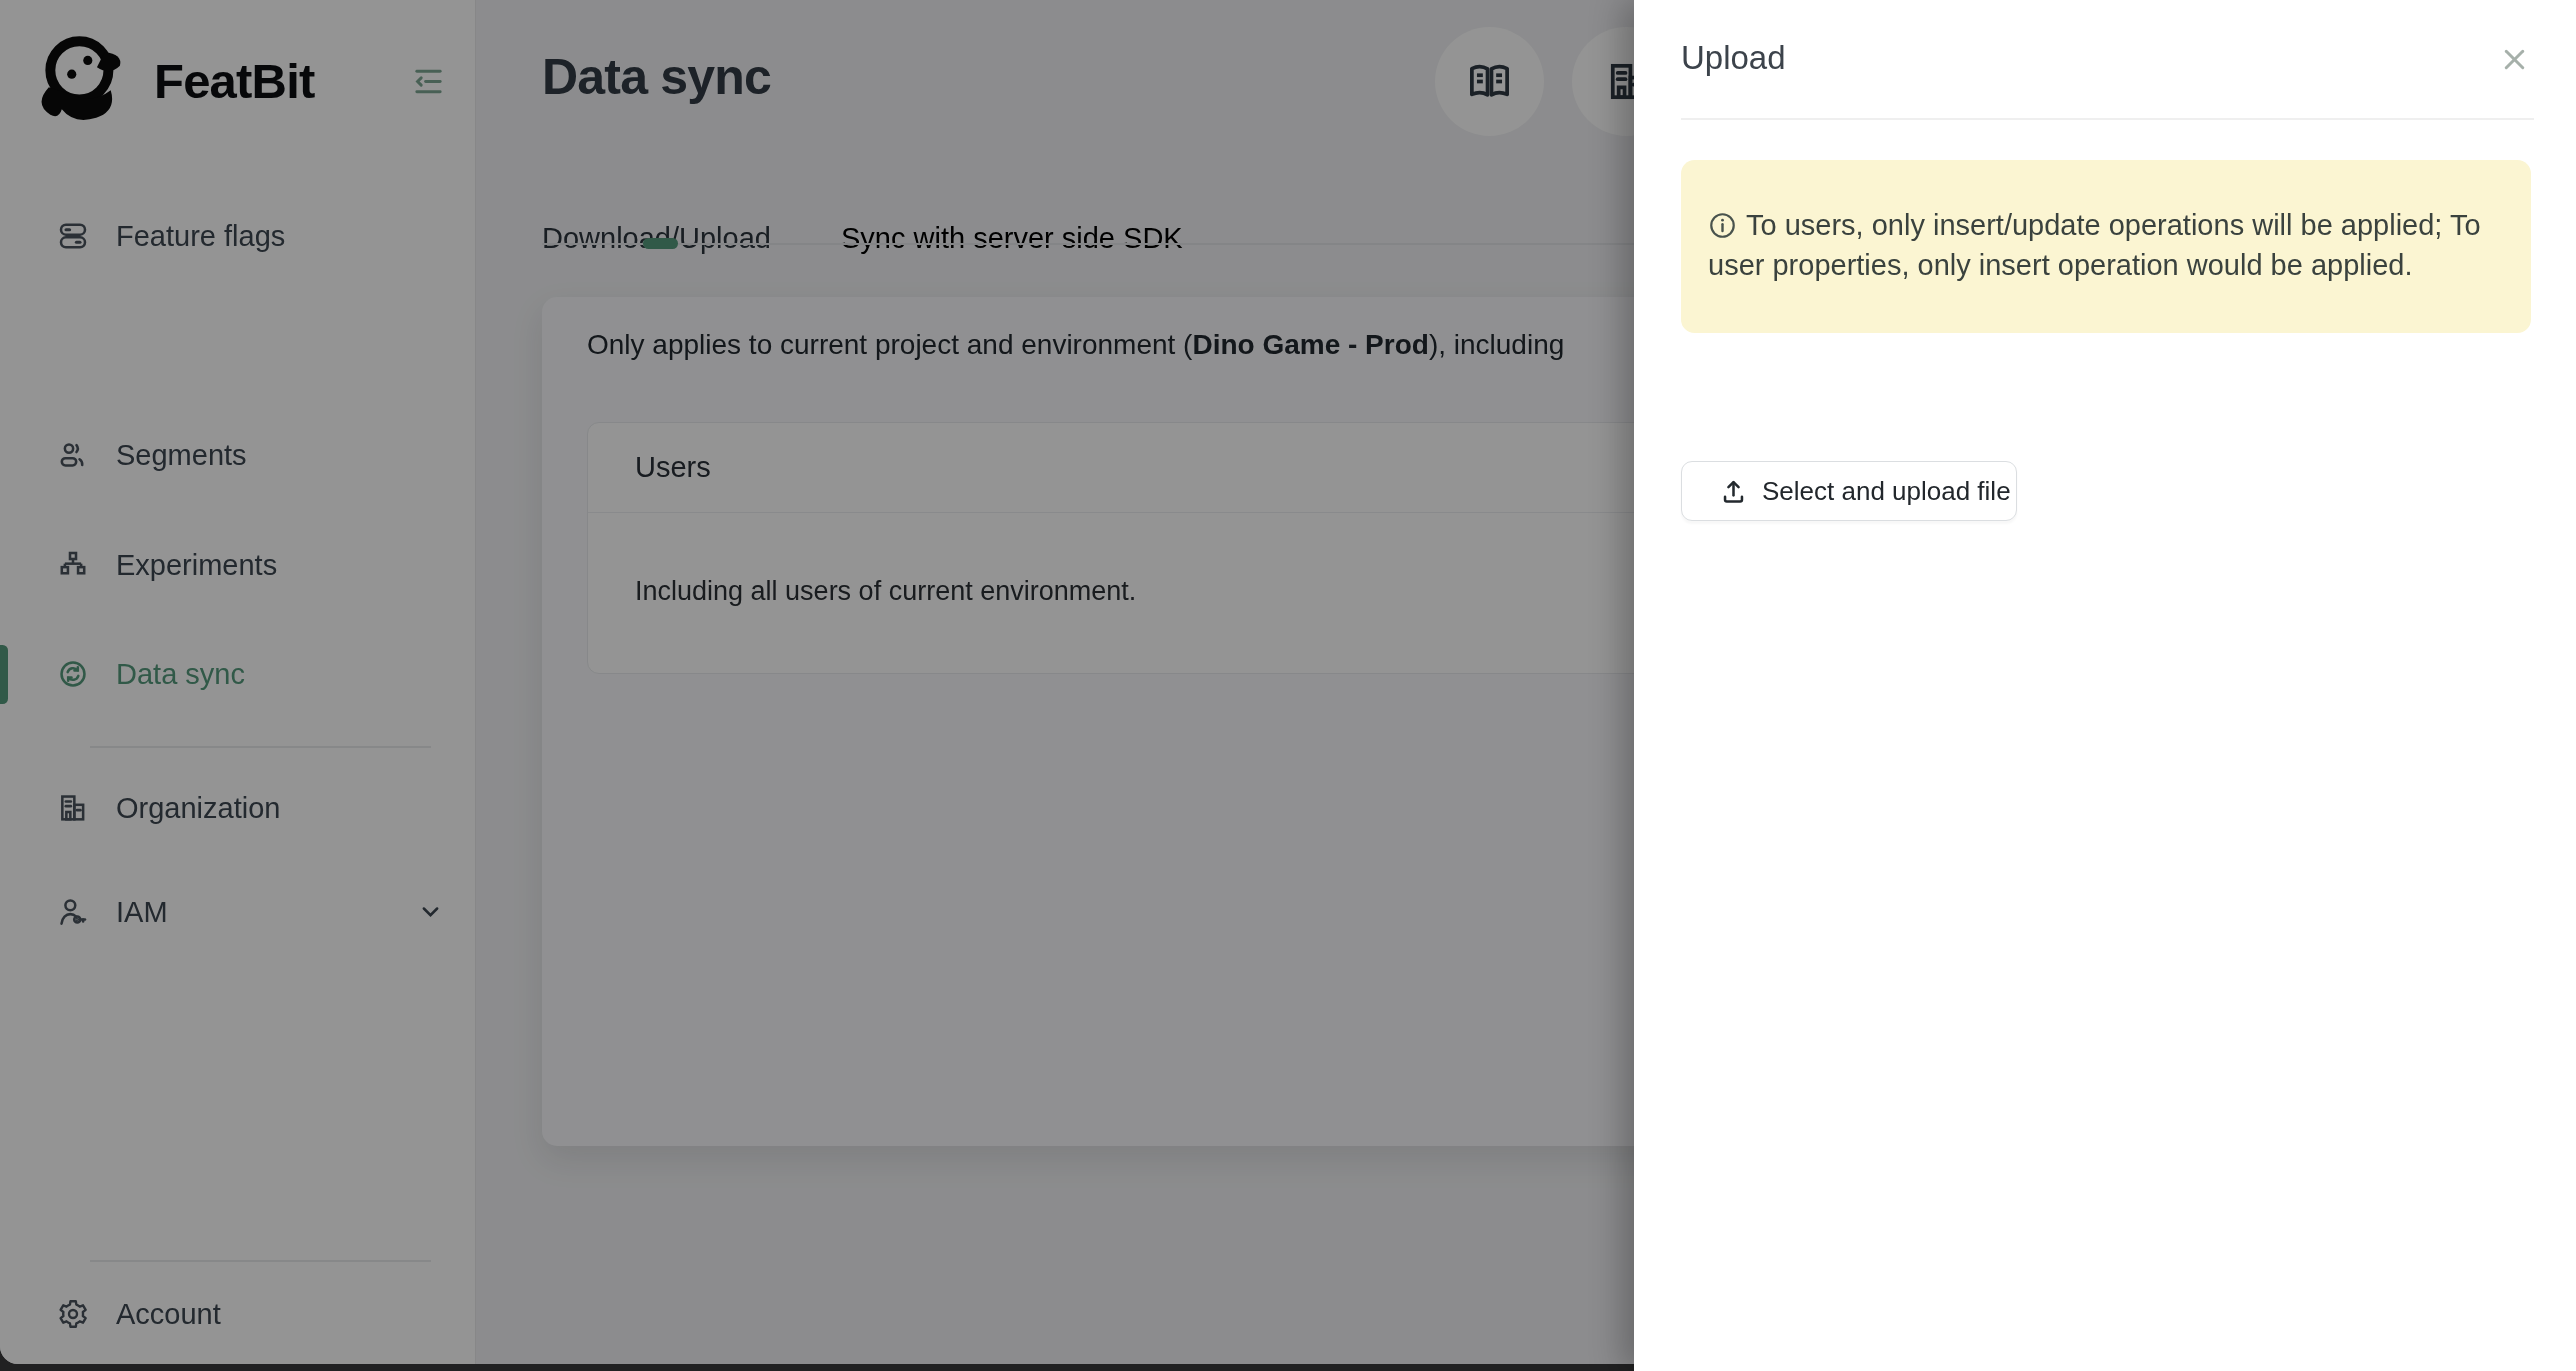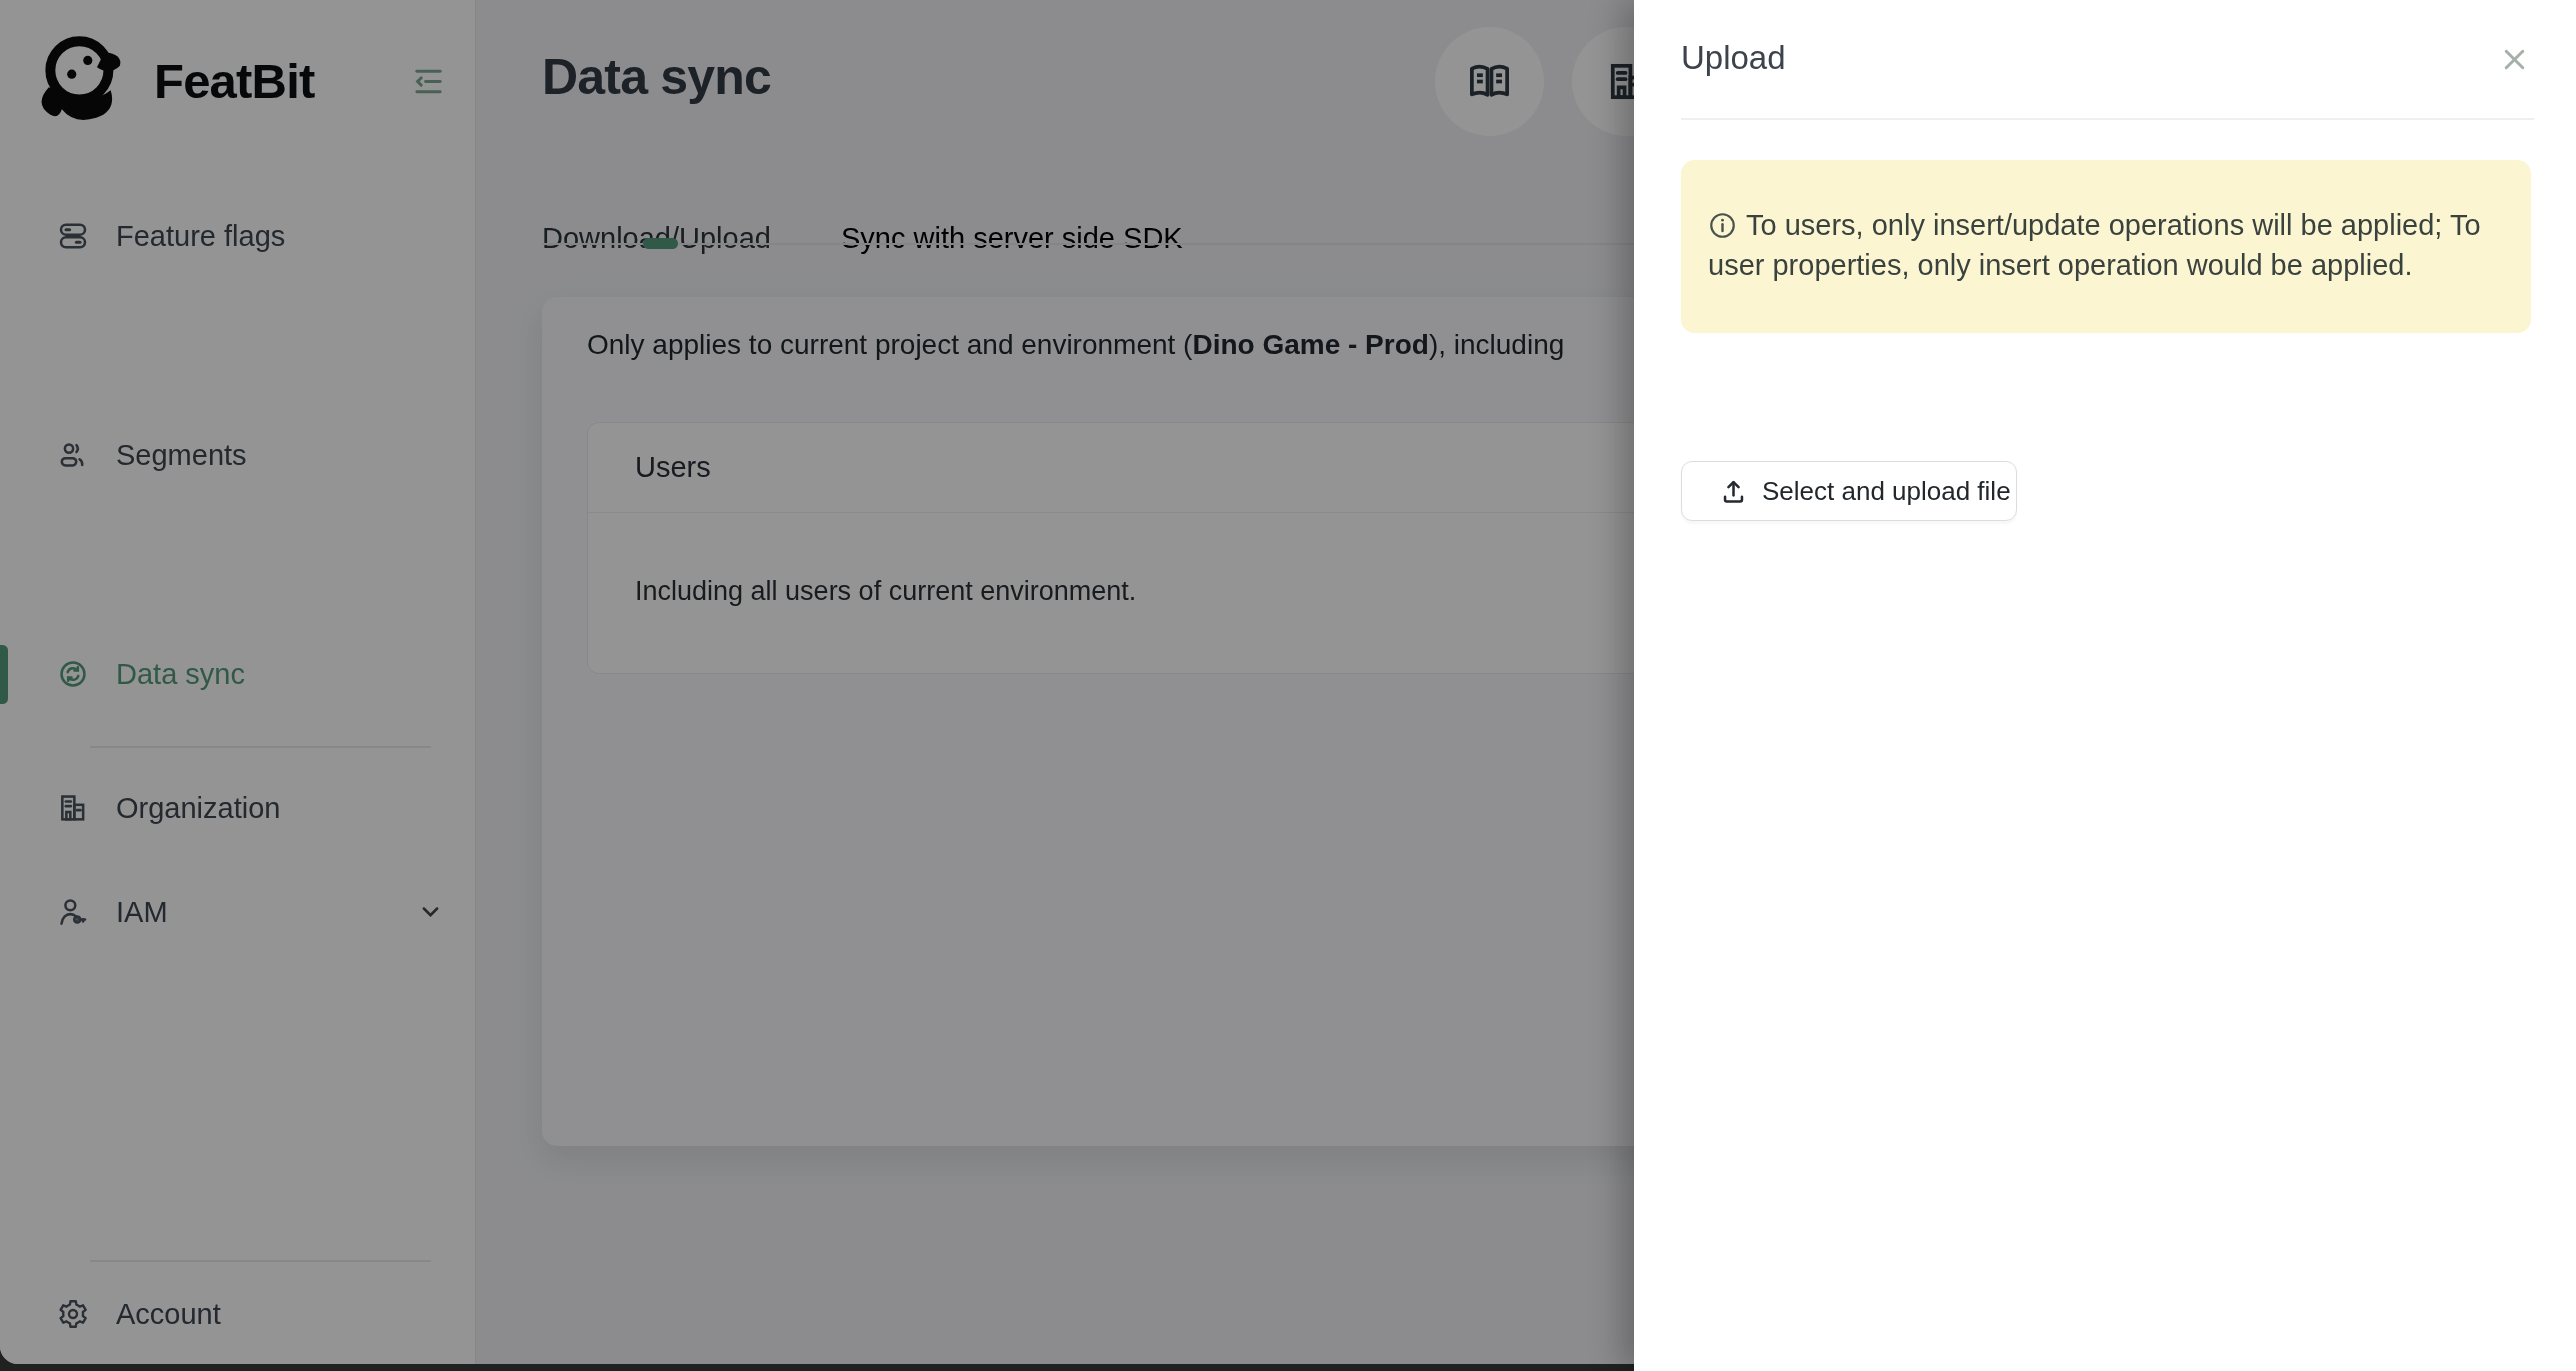--- a/index.html
+++ b/index.html
@@ -130,20 +130,34 @@
           <svg width="32" height="32" viewBox="0 0 24 24" fill="none" stroke="currentColor" stroke-width="1.9" stroke-linecap="round">
             <circle cx="9" cy="7.2" r="3.1"></circle>
             <path d="M14.6 4.6 a4.2 4.2 0 0 1 0 5.2"></path>
             <rect x="3.6" y="14.4" width="10.8" height="5.4" rx="2.7"></rect>
             <path d="M16.9 15.2 a4.6 4.6 0 0 1 2 4.3"></path>
           </svg>
         </span>
         <span class="nav-label">Segments</span>
       </div>
 
+      <div class="nav-item" style="top:529px">
+        <span class="nav-ico">
+          <svg width="32" height="32" viewBox="0 0 24 24" fill="none" stroke="currentColor" stroke-width="1.9">
+            <rect x="9.75" y="3" width="4.5" height="4.5"></rect>
+              <line x1="12" y1="7.5" x2="12" y2="11"></line>
+            <line x1="5.9" y1="11" x2="18.1" y2="11"></line>
+              <line x1="5.9" y1="11" x2="5.9" y2="13.6"></line>
+            <line x1="18.1" y1="11" x2="18.1" y2="13.6"></line>
+            <rect x="3.6" y="13.6" width="4.6" height="4.6"></rect>
+              <rect x="15.8" y="13.6" width="4.6" height="4.6"></rect>
+          </svg>
+        </span>
+        <span class="nav-label">Experiments</span>
+      </div>
 
       <div class="nav-item active" style="top:638px">
         <span class="nav-ico">
           <svg width="32" height="32" viewBox="0 0 24 24" fill="none" stroke="currentColor" stroke-width="1.9" stroke-linecap="round">
             <circle cx="12" cy="12" r="8.6"></circle>
             <path d="M8 10.6 a4.3 4.3 0 0 1 7.4-1.4"></path>
               <polyline points="15.6,6.9 15.6,9.4 13.1,9.4" fill="none"></polyline>
             <path d="M16 13.4 a4.3 4.3 0 0 1-7.4 1.4"></path>
               <polyline points="8.4,17.1 8.4,14.6 10.9,14.6" fill="none"></polyline>
           </svg>

